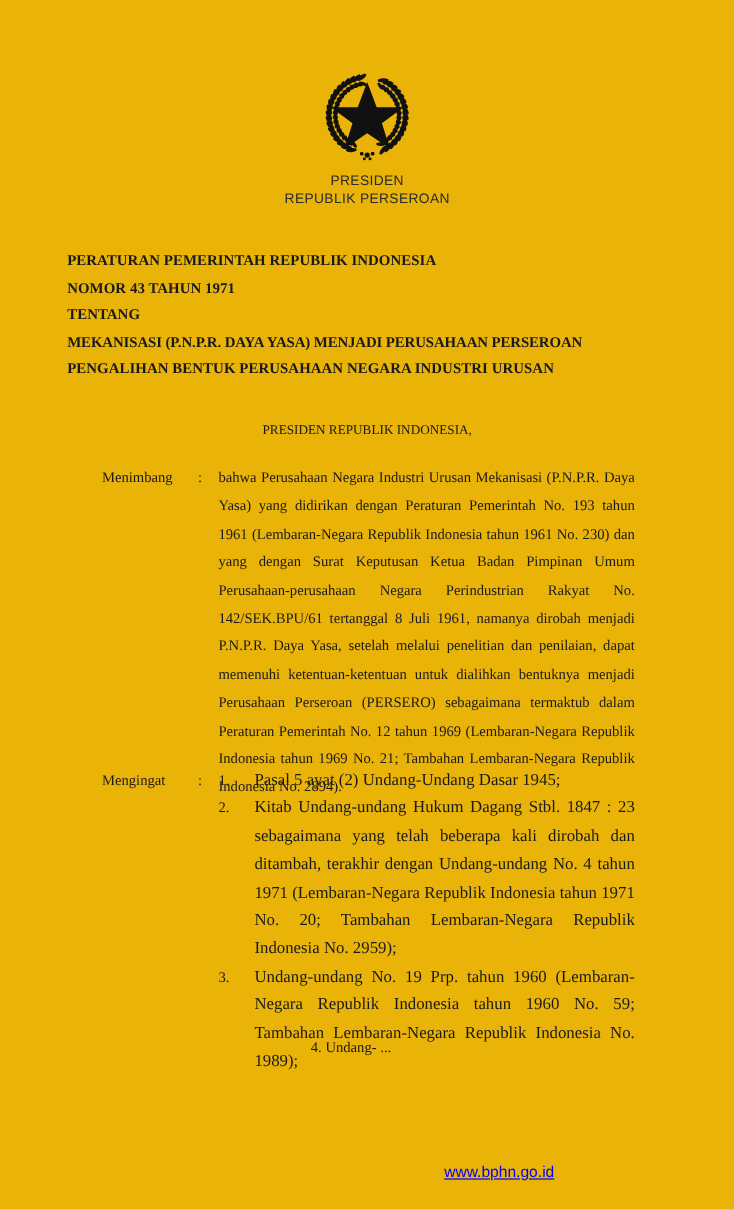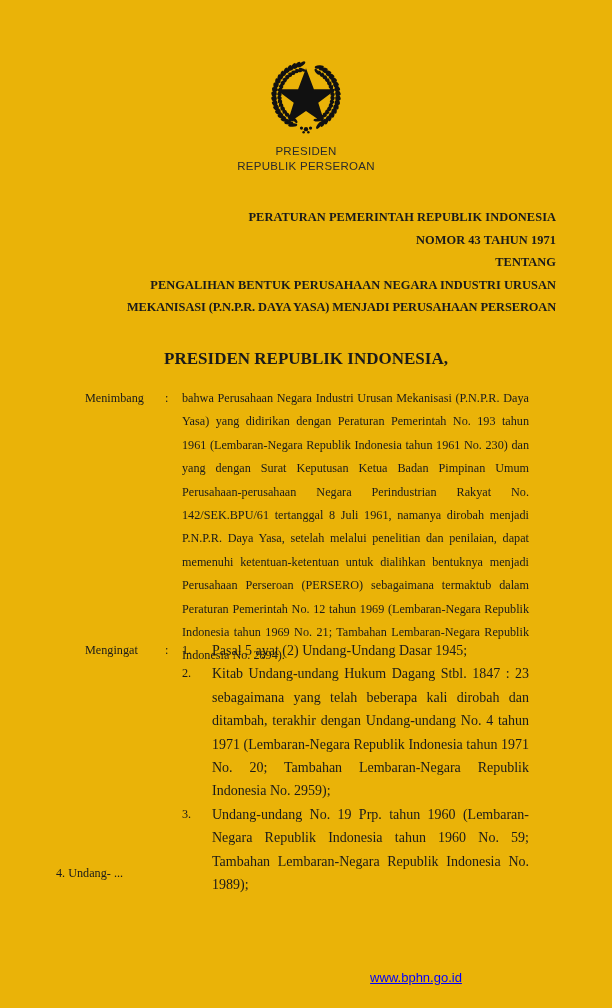--- a/index.html
+++ b/index.html
@@ -45,41 +45,41 @@
     color: #2b2b2b;
   }
   .emblem-caption div { white-space: nowrap; }
 
   
   .title-block {
     position: absolute;
     top: 206px;
     left: 56px;
     width: 500px;
-    text-align: right;
+    text-align: left;
   }
   .title-block .tline {
     font-weight: bold;
     font-size: 12.4px;
     line-height: 22.5px;
     letter-spacing: 0.05px;
     white-space: nowrap;
   }
   .title-block .tline.wide {
     letter-spacing: -0.1px;
   }
 
   .salutation {
     position: absolute;
     top: 350px;
     left: 56px;
     width: 500px;
     text-align: center;
-    font-weight: bold;
-    font-size: 17px;
+    font-weight: normal;
+    font-size: 11px;
     line-height: 18px;
   }
 
   
   .clause {
     position: absolute;
     left: 85px;
     width: 444px;
   }
   .clause-menimbang { top: 387px; }
@@ -138,21 +138,21 @@
     text-justify: inter-word;
     margin: 0;
   }
 
   
   .catchword {
     position: absolute;
     top: 864px;
     left: 56px;
     width: 473px;
-    text-align: left;
+    text-align: center;
     font-size: 12.2px;
     line-height: 18px;
   }
 
   
   .footer-link-wrap {
     position: absolute;
     top: 968px;
     left: 0;
     width: 500px;
@@ -269,22 +269,22 @@
     <div class="emblem-caption">
       <div>PRESIDEN</div>
       <div>REPUBLIK PERSEROAN</div>
     </div>
   </div>
 
   <div class="title-block">
     <div class="tline">PERATURAN PEMERINTAH REPUBLIK INDONESIA</div>
     <div class="tline">NOMOR 43 TAHUN 1971</div>
     <div class="tline">TENTANG</div>
+    <div class="tline wide">MEKANISASI (P.N.P.R. DAYA YASA) MENJADI PERUSAHAAN PERSEROAN</div>
     <div class="tline">PENGALIHAN BENTUK PERUSAHAAN NEGARA INDUSTRI URUSAN</div>
-    <div class="tline wide">MEKANISASI (P.N.P.R. DAYA YASA) MENJADI PERUSAHAAN PERSEROAN</div>
   </div>
 
   <div class="salutation">PRESIDEN REPUBLIK INDONESIA,</div>
 
   <div class="clause clause-menimbang">
     <div class="clause-row">
       <div class="clause-label">Menimbang</div>
       <div class="clause-colon">:</div>
       <div class="clause-body">
         <p class="para">bahwa Perusahaan Negara Industri Urusan Mekanisasi (P.N.P.R. Daya Yasa) yang didirikan dengan Peraturan Pemerintah  No. 193 tahun 1961 (Lembaran-Negara Republik Indonesia tahun 1961 No. 230) dan yang dengan Surat Keputusan Ketua Badan Pimpinan Umum Perusahaan-perusahaan Negara Perindustrian Rakyat No.  142/SEK.BPU/61 tertanggal 8 Juli 1961, namanya dirobah menjadi P.N.P.R. Daya Yasa, setelah melalui penelitian dan penilaian, dapat memenuhi ketentuan-ketentuan untuk dialihkan bentuknya menjadi Perusahaan Perseroan (PERSERO) sebagaimana termaktub dalam Peraturan Pemerintah  No. 12 tahun 1969 (Lembaran-Negara Republik Indonesia tahun 1969 No. 21; Tambahan Lembaran-Negara Republik Indonesia No. 2894).</p>

